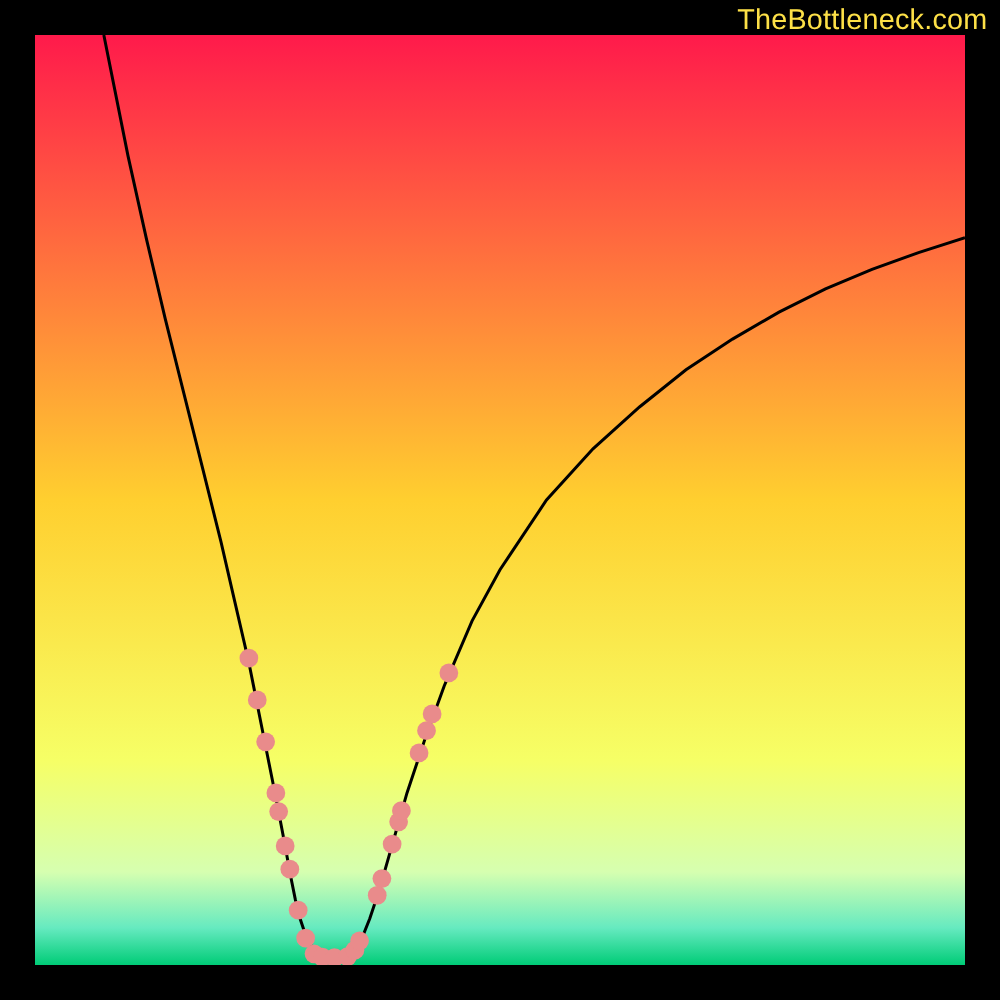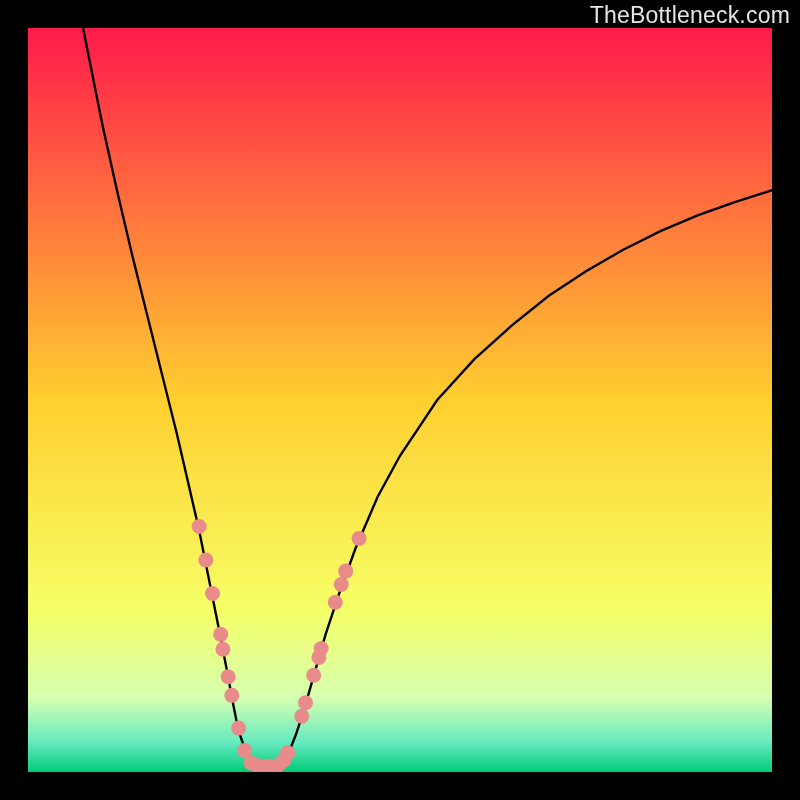--- a/index.html
+++ b/index.html
@@ -23,21 +23,21 @@
     position: absolute;
     left: 0;
     top: 0;
     width: 744px;
     height: 744px;
   }
   .watermark {
     position: absolute;
     top: 2px;
     right: 10px;
-    color: #e5e5e5;
+    color: #fde047;
     font-size: 23px;
     font-weight: 400;
     letter-spacing: 0.2px;
   }
 </style>
 </head>
 <body>
 
 <div class="frame">
   <svg class="plot" viewBox="0 0 744 744" preserveAspectRatio="none">

